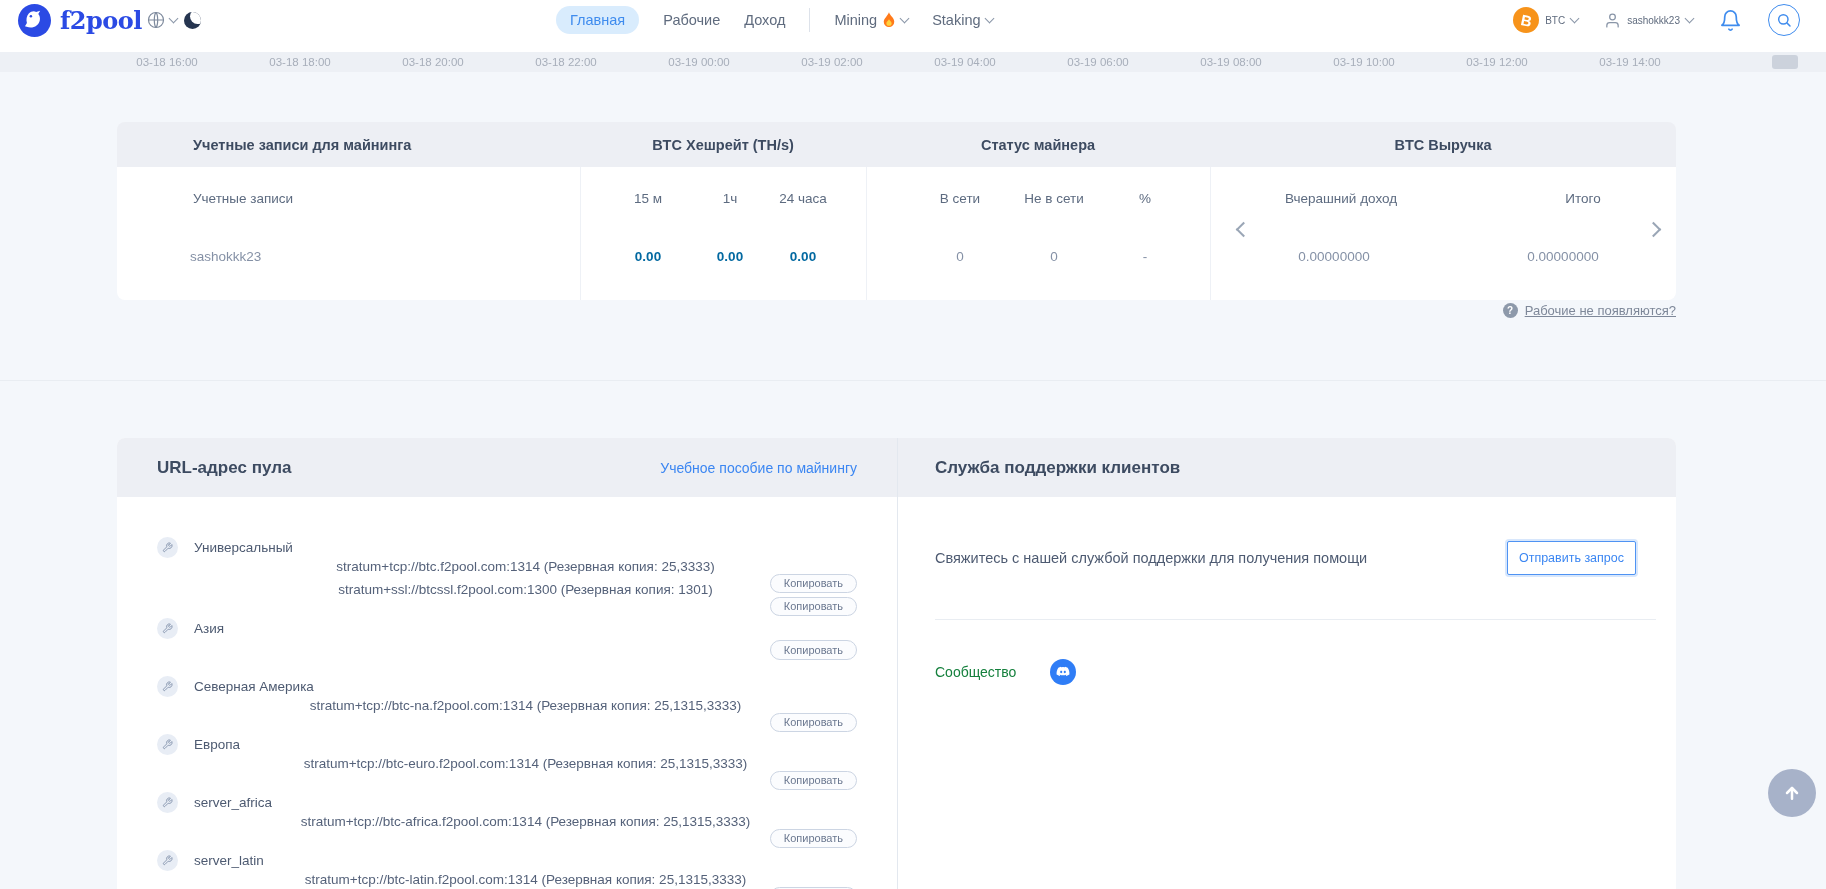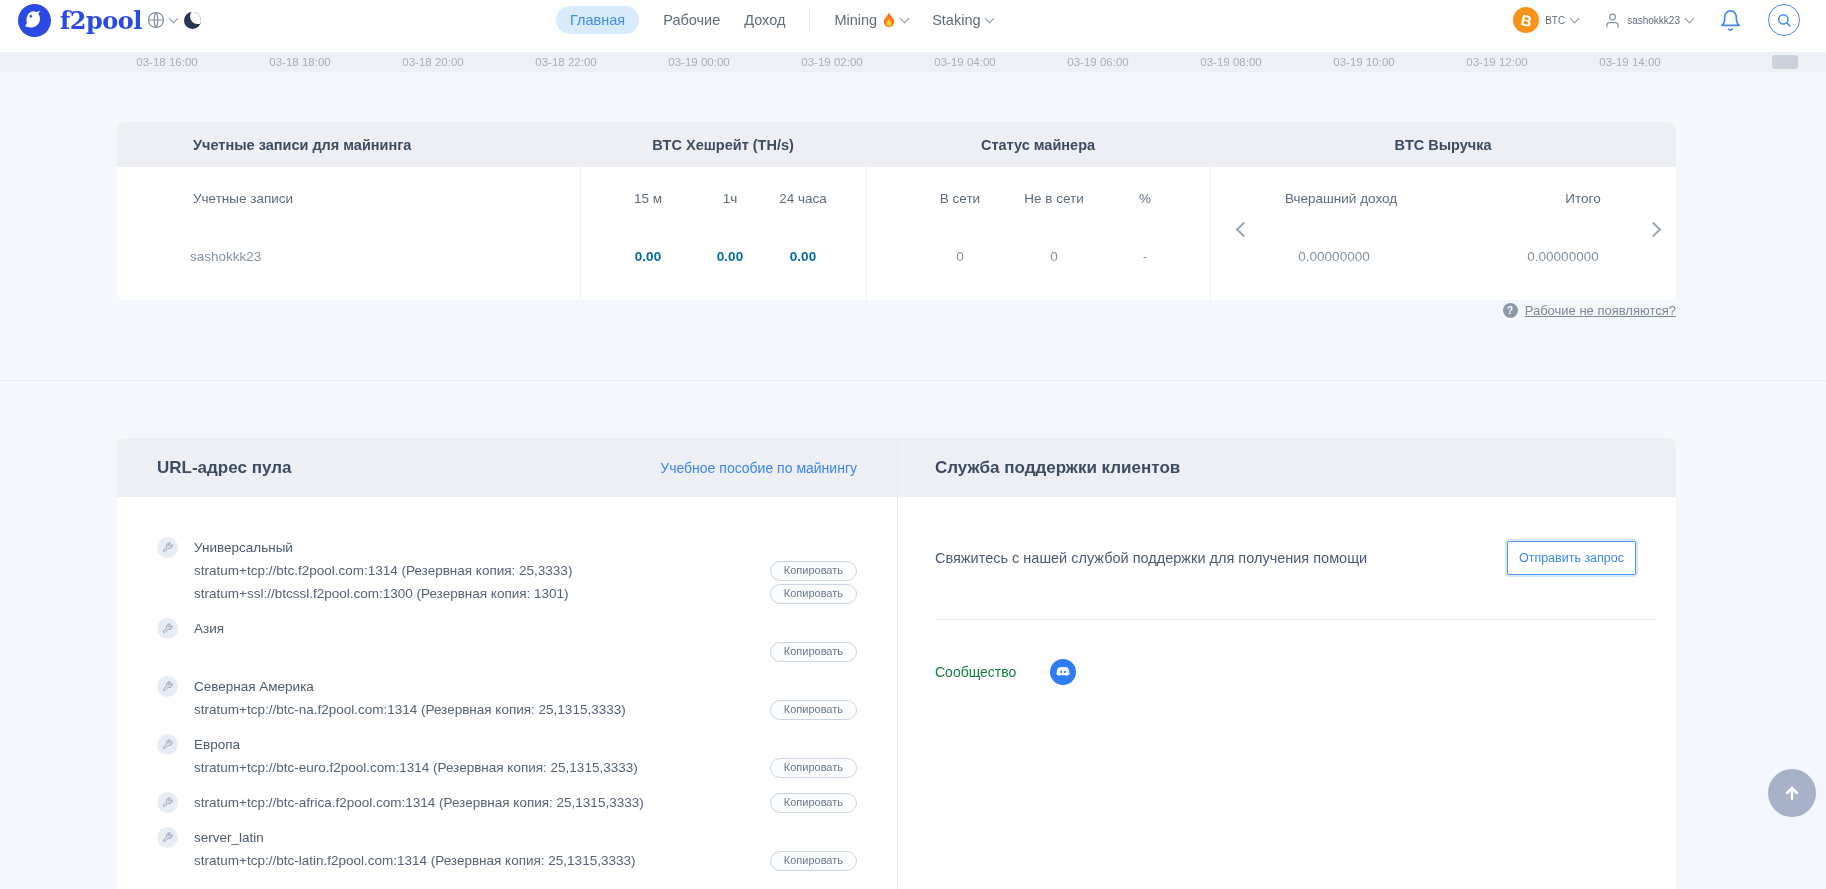--- a/index.html
+++ b/index.html
@@ -62,21 +62,21 @@
   .bc-header { position:relative; height:59px; background:#edeff4; border-radius:8px 8px 0 0; }
   .bc-title { position:absolute; top:50%; transform:translateY(-50%); font-size:17px; font-weight:bold; color:#3d4b61; white-space:nowrap; }
   .bc-link { position:absolute; left:740px; top:50%; transform:translate(-100%,-50%); font-size:14px; color:#3b86f2; cursor:pointer; white-space:nowrap; }
   .bc-vdiv { position:absolute; left:780px; top:0; bottom:0; width:1px; background:#e3e8ef; }
 
   .bc-left { position:absolute; left:40px; top:98px; width:700px; }
   .server-entry { display:flex; gap:16px; margin-bottom:12px; }
   .entry-icon { flex:0 0 auto; width:21px; height:21px; border-radius:50%; background:#e8edf5; display:flex; align-items:center; justify-content:center; margin-top:1px; }
   .entry-body { flex:1; min-width:0; }
   .entry-name { font-size:13.5px; color:#4d5a71; line-height:23px; }
-  .url-row { display:flex; align-items:center; height:23px; }
+  .url-row { display:flex; align-items:center; height:23px;flex-direction:column; }
   .url-text { font-size:13.5px; color:#55627a; white-space:nowrap; }
   .copy-btn { margin-left:auto; height:20px; padding:0 13px; border:1px solid #ccd5e3; border-radius:10px; background:#fbfcfe; color:#6b7890; font-size:11px; line-height:17px; cursor:pointer; white-space:nowrap; }
 
   .bc-right { position:absolute; left:818px; top:59px; width:741px; }
   .support-row { display:flex; align-items:center; justify-content:space-between; padding:44px 40px 0 0; }
   .support-msg { font-size:14.5px; color:#4d5a71; }
   .request-btn { height:34px; padding:0 11px; background:#fff; border:1px solid #4f93f3; border-radius:2px; color:#3b86f2; font-size:12.5px; cursor:pointer; box-shadow:0 0 0 2px rgba(79,147,243,0.22); white-space:nowrap; }
   .support-divider { margin:44px 20px 0 0; height:1px; background:#e9edf2; }
   .community-row { display:flex; align-items:center; gap:34px; margin-top:39px; }
   .community-label { font-size:14px; color:#15803d; }
@@ -306,20 +306,21 @@
         </div>
       </div>
 
       <div class="server-entry">
         <span class="entry-icon">
           <svg width="11" height="11" viewBox="0 0 24 24" fill="none" stroke="#8494ad" stroke-width="2" stroke-linecap="round" stroke-linejoin="round">
               <path d="M14.7 6.3a1 1 0 0 0 0 1.4l1.6 1.6a1 1 0 0 0 1.4 0l3.77-3.77a6 6 0 0 1-7.94 7.94l-6.91 6.91a2.12 2.12 0 0 1-3-3l6.91-6.91a6 6 0 0 1 7.94-7.94l-3.76 3.76z"></path>
             </svg>
         </span>
         <div class="entry-body">
+          <div class="entry-name">server_africa</div>
           <div class="url-row">
             <span class="url-text">stratum+tcp://btc-africa.f2pool.com:1314 (Резервная копия: 25,1315,3333)</span>
             <button class="copy-btn">Копировать</button>
           </div>
         </div>
       </div>
 
       <div class="server-entry">
         <span class="entry-icon">
           <svg width="11" height="11" viewBox="0 0 24 24" fill="none" stroke="#8494ad" stroke-width="2" stroke-linecap="round" stroke-linejoin="round">

